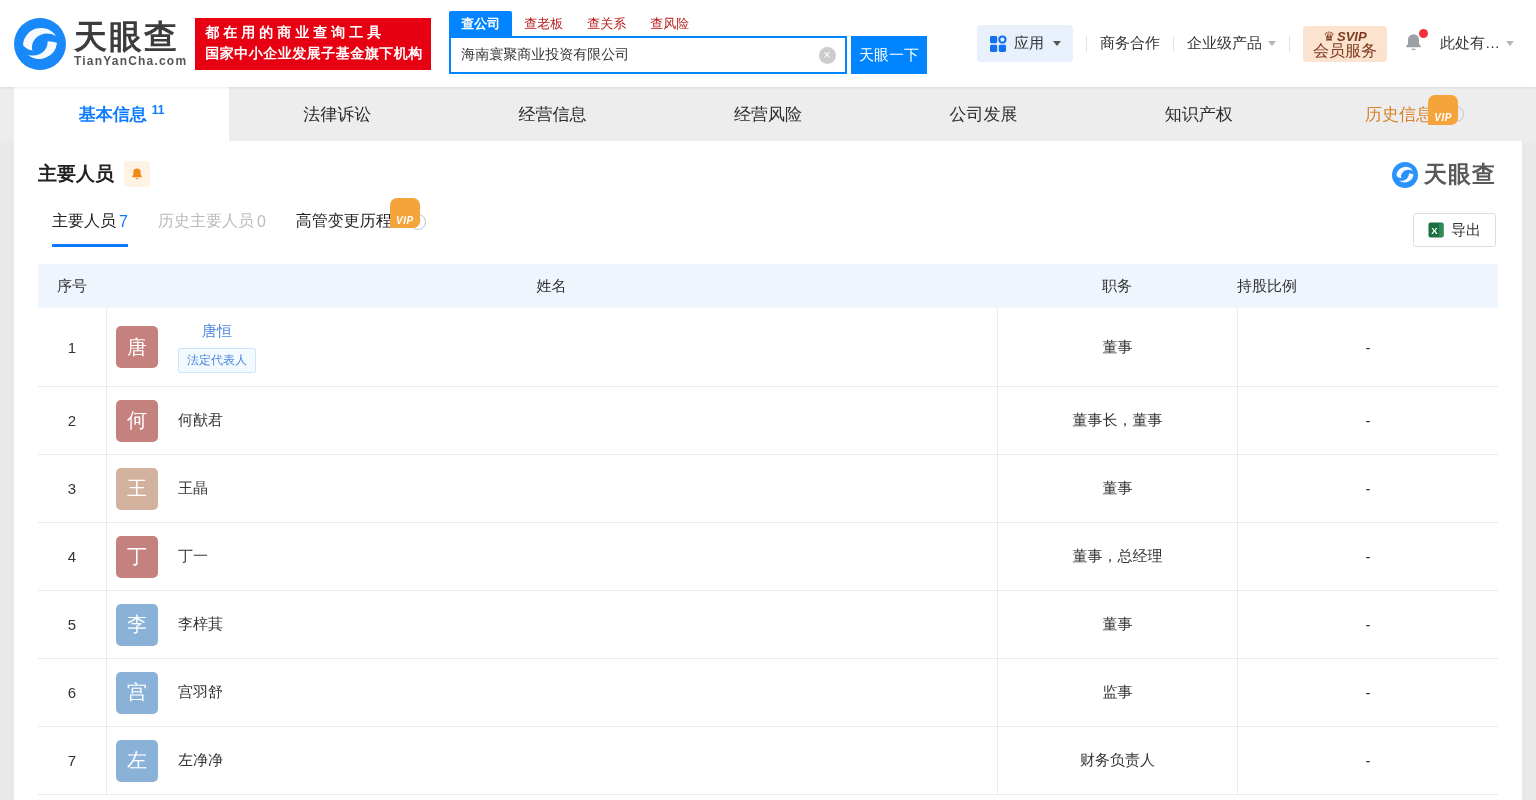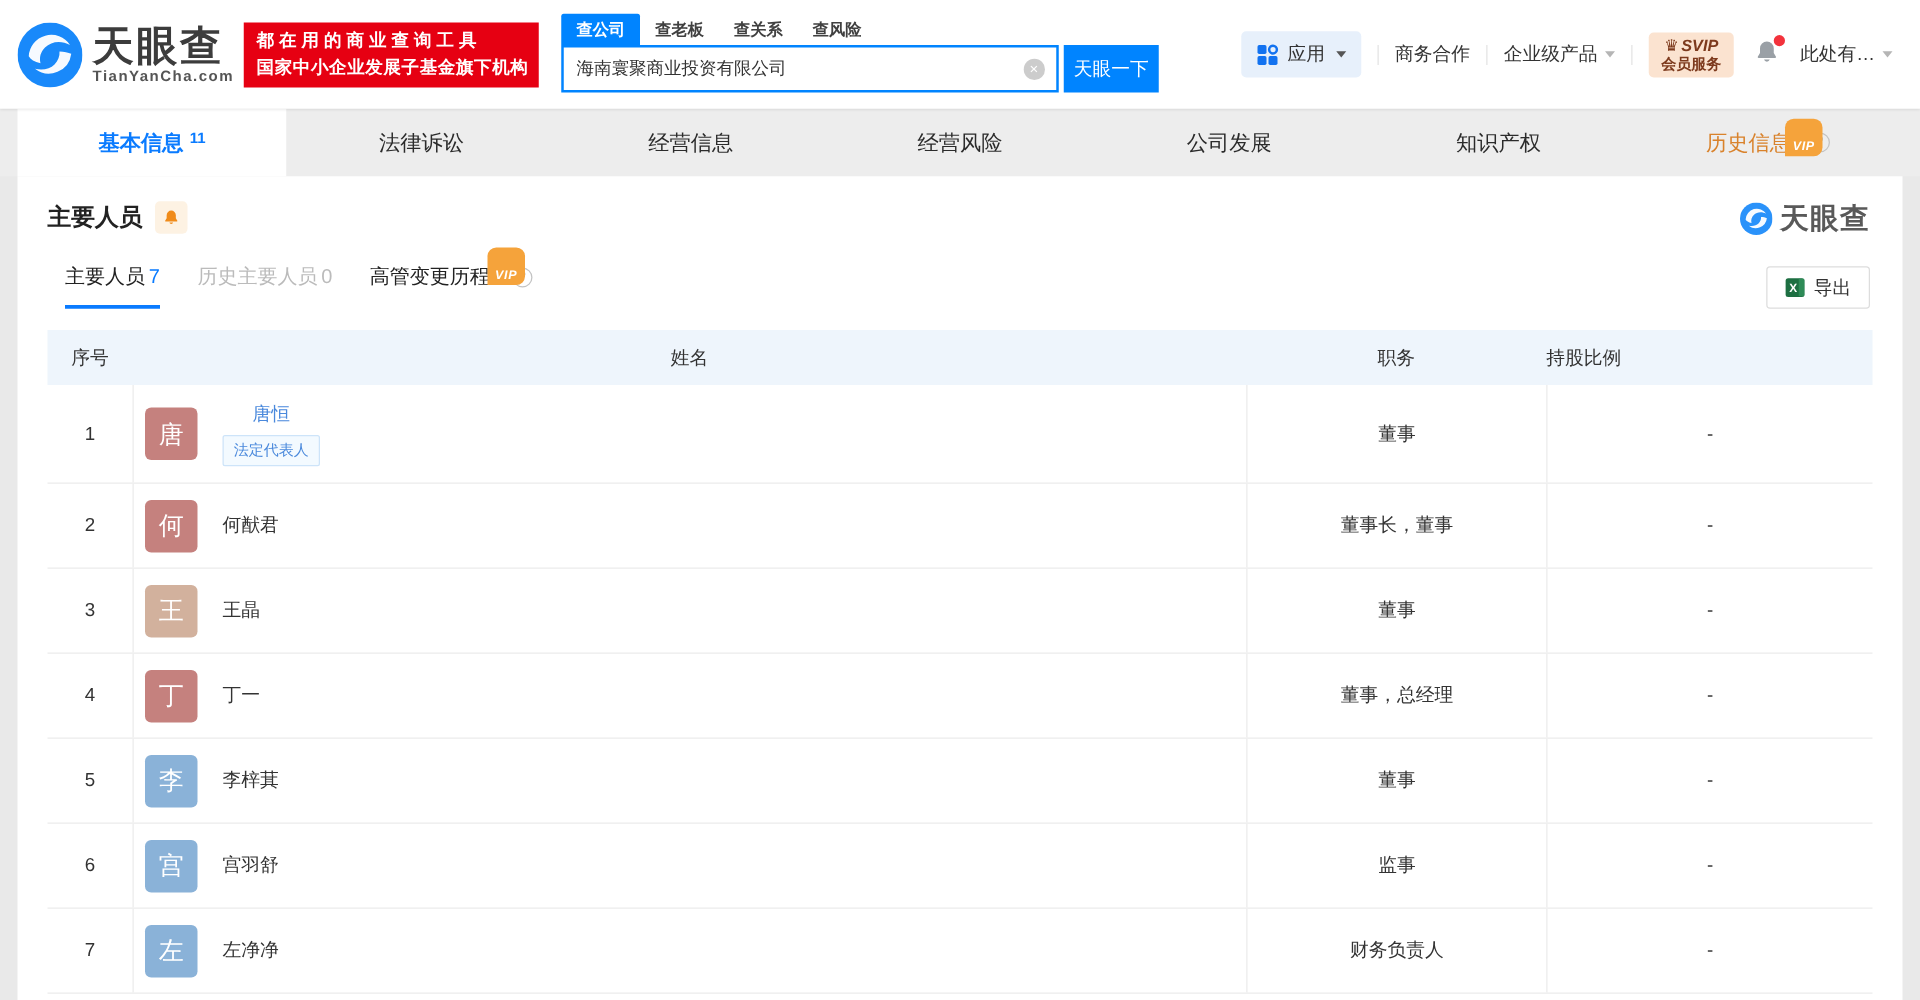--- a/index.html
+++ b/index.html
@@ -13,21 +13,21 @@
   .logo-text { margin-left:8px; display:flex; flex-direction:column; }
   .logo-cn { font-size:33px; font-weight:bold; color:#3c3c3c; letter-spacing:2px; line-height:34px; }
   .logo-en { font-size:12px; font-weight:bold; color:#555; letter-spacing:1.2px; }
   .banner { margin-left:8px; width:236px; height:52px; background:#e60012; color:#fff;
     display:flex; flex-direction:column; justify-content:center; padding:4px 10px; }
   .banner-l1 { font-size:14px; font-weight:bold; letter-spacing:4px; white-space:nowrap; }
   .banner-l2 { font-size:14px; font-weight:bold; letter-spacing:.5px; margin-top:3px; white-space:nowrap; }
 
   .search { margin-left:18px; width:478px; }
   .stabs { display:flex; align-items:flex-end; height:23px; }
-  .stab { font-size:13px; color:#404040; padding:4px 12px 3px; cursor:pointer;font-weight:bold; }
+  .stab { font-size:13px; color:#b91c1c; padding:4px 12px 3px; cursor:pointer; }
   .stab.active { background:#0084ff; color:#fff; font-weight:bold; border-radius:2px 2px 0 0; }
   .srow { display:flex; height:38px; }
   .sbox { position:relative; width:440px; height:38px; border:2px solid #0084ff; background:#fff;
     display:flex; align-items:center; }
   .sbox input { border:0; outline:0; width:330px; margin-left:10px; font-size:14px; color:#333;
     font-family:inherit; background:transparent; }
   .clear-ic { position:absolute; right:9px; top:9px; width:17px; height:17px; border-radius:50%;
     background:#ccc; color:#fff; font-size:12px; line-height:16px; text-align:center; cursor:pointer; }
   .sbtn { width:85px; height:38px; margin-left:4px; background:#0084ff; color:#fff; border:0;
     font-size:15px; cursor:pointer; font-family:inherit; }
@@ -36,21 +36,21 @@
   .appbtn { display:flex; align-items:center; gap:7px; background:#e7f0fb; border-radius:4px;
     padding:9px 12px; cursor:pointer; }
   .caret { width:0; height:0; border-left:4.5px solid transparent; border-right:4.5px solid transparent;
     border-top:5px solid #555; display:inline-block; margin-left:2px; }
   .caret.gray { border-top-color:#b5b5b5; }
   .hsep { width:1px; height:16px; background:#e3e3e3; }
   .hlink { color:#333; cursor:pointer; display:flex; align-items:center; gap:4px; white-space:nowrap; }
   .svip { background:#fbe3d0; border-radius:4px; padding:4px 10px; text-align:center;
     color:#7d3a1d; cursor:pointer; line-height:14px; }
   .svip .l1 { font-size:13px; font-weight:bold; font-style:italic; display:flex; align-items:center; gap:2px; justify-content:center; }
-  .svip .l2 { font-size:12px; font-weight:bold; }
+  .svip .l2 { font-size:16px; font-weight:normal; }
   .bellwrap { position:relative; cursor:pointer; margin:0 3px; }
   .reddot { position:absolute; top:-3px; right:-4px; width:9px; height:9px; border-radius:50%; background:#f3323c; }
 
   
   .nav { display:flex; height:54px; background:#ededed; padding:0 14px; }
   .ntab { flex:1; display:flex; align-items:center; justify-content:center; font-size:17px;
     color:#2b2b2b; cursor:pointer; position:relative; }
   .ntab.active { background:#fff; color:#0a7bff; font-weight:bold; }
   .ntab .cnt { font-size:12px; margin-left:5px; margin-top:-8px; }
   .ntab.active .cnt { color:#0a7bff; }

